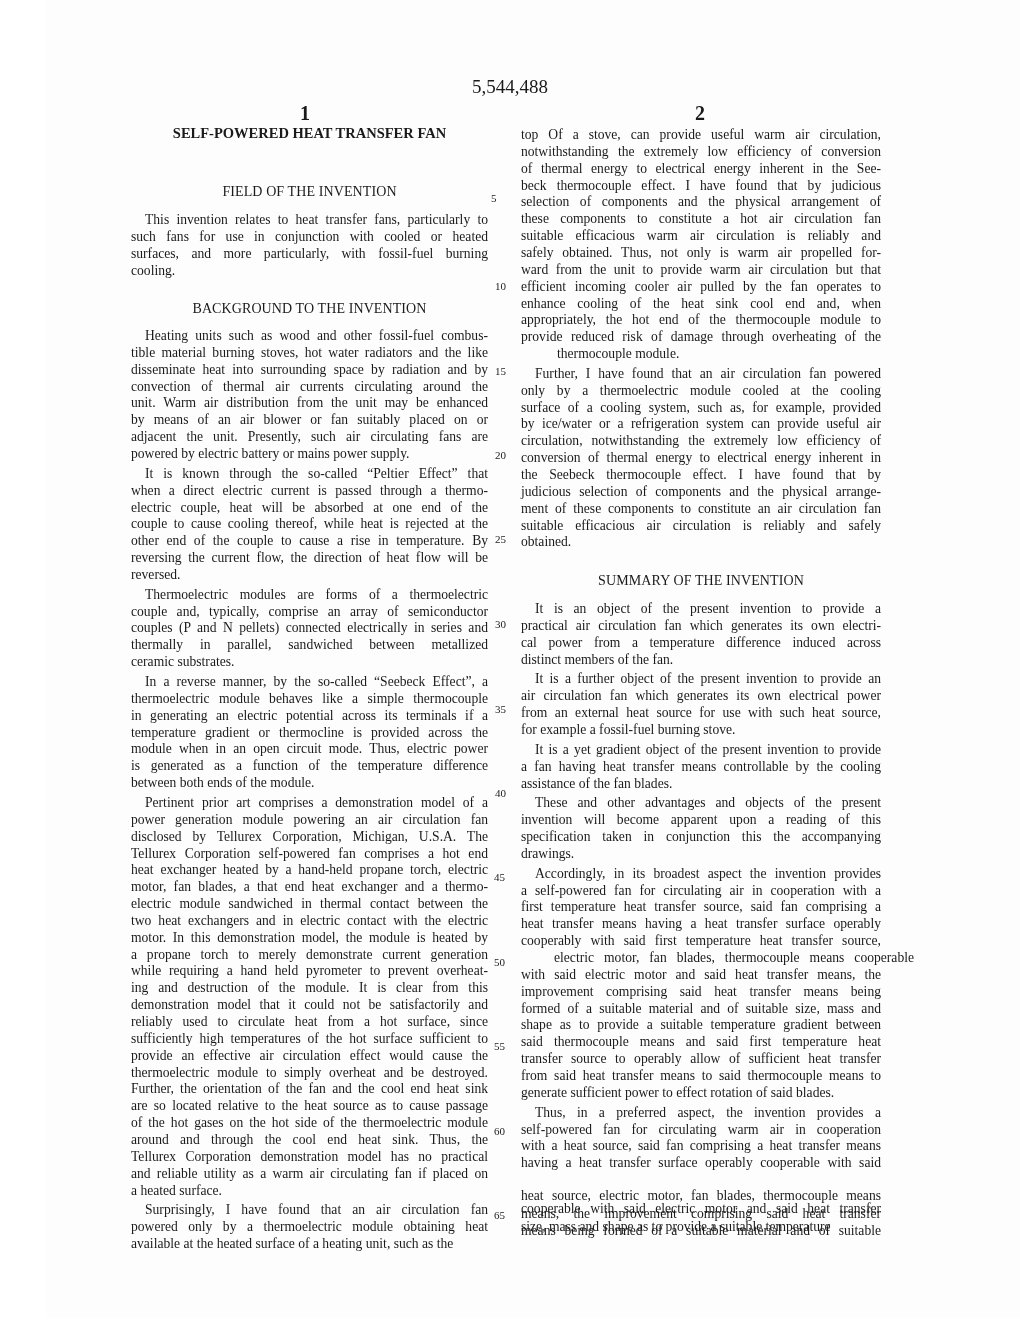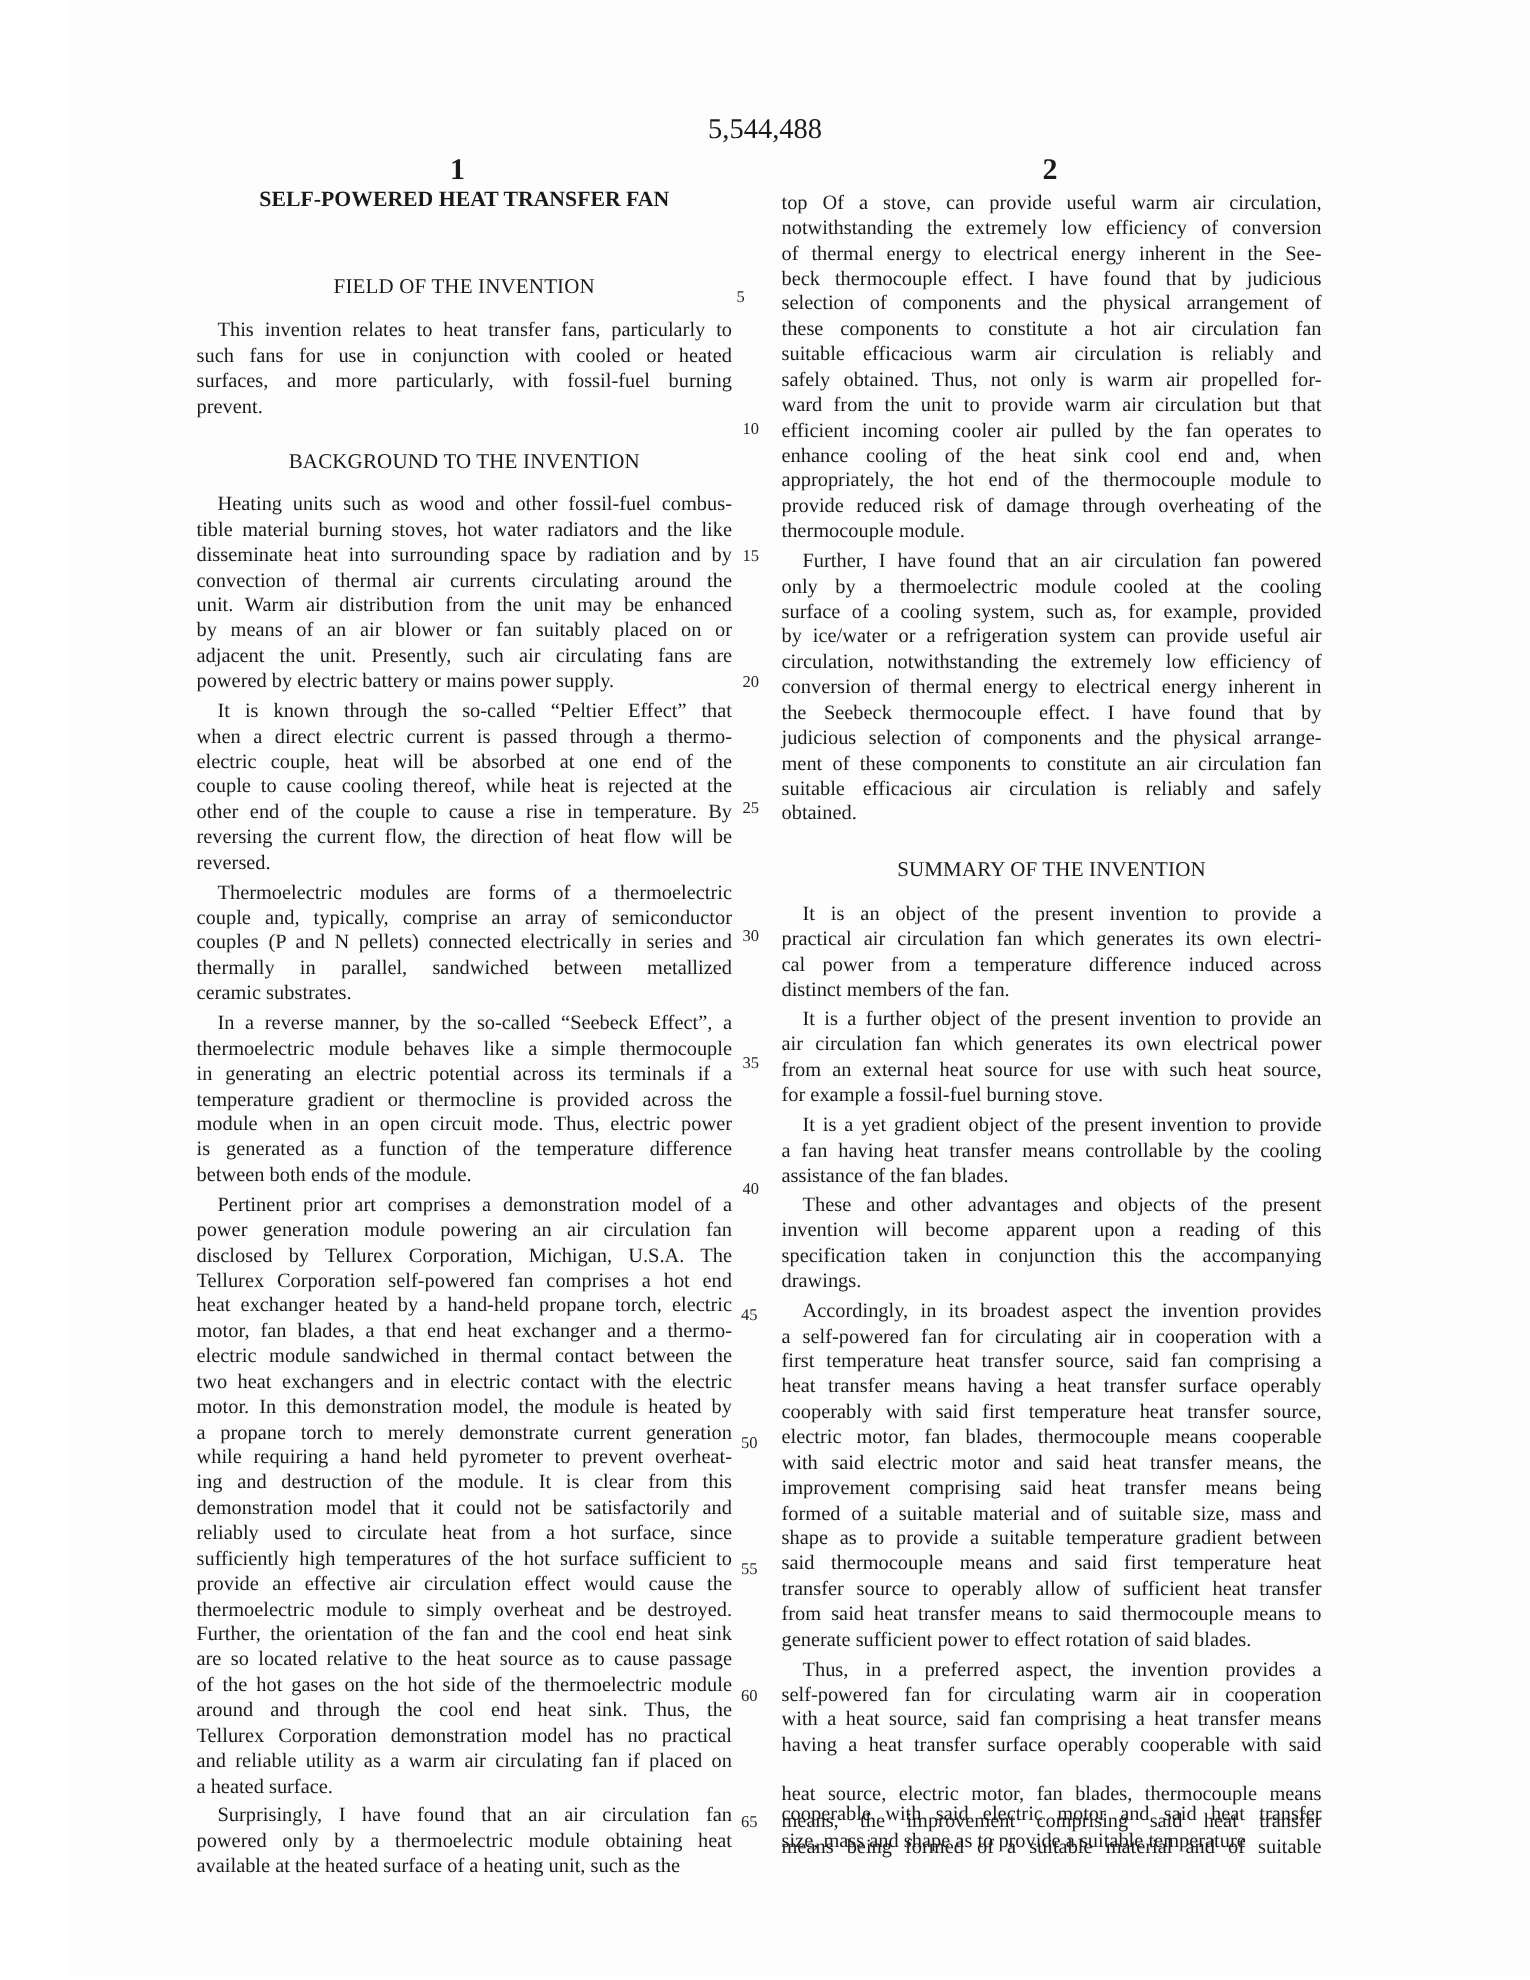--- a/index.html
+++ b/index.html
@@ -30,21 +30,21 @@
 <div class="abs title" style="left:131px;width:357px;text-align:center;">SELF-POWERED HEAT TRANSFER FAN</div>
 
 <div class="abs heading" style="left:131px;width:357px;text-align:center;top:184px;">FIELD OF THE INVENTION</div>
 <div class="abs heading" style="left:131px;width:357px;text-align:center;top:301px;">BACKGROUND TO THE INVENTION</div>
 <div class="abs heading" style="left:521px;width:360px;text-align:center;top:573px;">SUMMARY OF THE INVENTION</div>
 
 <div id="left-col">
     <div class="abs line L indent" style="top: 211px;">This invention relates to heat transfer fans, particularly to</div>
     <div class="abs line L" style="top: 227.85px;">such fans for use in conjunction with cooled or heated</div>
     <div class="abs line L" style="top: 244.7px;">surfaces, and more particularly, with fossil-fuel burning</div>
-    <div class="abs line L last" style="top: 261.55px;">prevent.</div>
+    <div class="abs line L last" style="top: 261.55px;">cooling.</div>
     <div class="abs line L indent" style="top: 327px;">Heating units such as wood and other fossil-fuel combus-</div>
     <div class="abs line L" style="top: 343.85px;">tible material burning stoves, hot water radiators and the like</div>
     <div class="abs line L" style="top: 360.7px;">disseminate heat into surrounding space by radiation and by</div>
     <div class="abs line L" style="top: 377.55px;">convection of thermal air currents circulating around the</div>
     <div class="abs line L" style="top: 394.4px;">unit. Warm air distribution from the unit may be enhanced</div>
     <div class="abs line L" style="top: 411.25px;">by means of an air blower or fan suitably placed on or</div>
     <div class="abs line L" style="top: 428.1px;">adjacent the unit. Presently, such air circulating fans are</div>
     <div class="abs line L last" style="top: 444.95px;">powered by electric battery or mains power supply.</div>
     <div class="abs line L indent" style="top: 464.8px;">It is known through the so-called “Peltier Effect” that</div>
     <div class="abs line L" style="top: 481.65px;">when a direct electric current is passed through a thermo-</div>
@@ -100,21 +100,21 @@
     <div class="abs line R" style="top: 176.55px;">beck thermocouple effect. I have found that by judicious</div>
     <div class="abs line R" style="top: 193.4px;">selection of components and the physical arrangement of</div>
     <div class="abs line R" style="top: 210.25px;">these components to constitute a hot air circulation fan</div>
     <div class="abs line R" style="top: 227.1px;">suitable efficacious warm air circulation is reliably and</div>
     <div class="abs line R" style="top: 243.95px;">safely obtained. Thus, not only is warm air propelled for-</div>
     <div class="abs line R" style="top: 260.8px;">ward from the unit to provide warm air circulation but that</div>
     <div class="abs line R" style="top: 277.65px;">efficient incoming cooler air pulled by the fan operates to</div>
     <div class="abs line R" style="top: 294.5px;">enhance cooling of the heat sink cool end and, when</div>
     <div class="abs line R" style="top: 311.35px;">appropriately, the hot end of the thermocouple module to</div>
     <div class="abs line R" style="top: 328.2px;">provide reduced risk of damage through overheating of the</div>
-    <div class="abs line R last" style="top: 345.05px;">thermocouple module.</div>
+    <div class="abs line R last" style="top: 345.05px; margin-left: 36px;">thermocouple module.</div>
     <div class="abs line R indent" style="top: 364.9px;">Further, I have found that an air circulation fan powered</div>
     <div class="abs line R" style="top: 381.75px;">only by a thermoelectric module cooled at the cooling</div>
     <div class="abs line R" style="top: 398.6px;">surface of a cooling system, such as, for example, provided</div>
     <div class="abs line R" style="top: 415.45px;">by ice/water or a refrigeration system can provide useful air</div>
     <div class="abs line R" style="top: 432.3px;">circulation, notwithstanding the extremely low efficiency of</div>
     <div class="abs line R" style="top: 449.15px;">conversion of thermal energy to electrical energy inherent in</div>
     <div class="abs line R" style="top: 466px;">the Seebeck thermocouple effect. I have found that by</div>
     <div class="abs line R" style="top: 482.85px;">judicious selection of components and the physical arrange-</div>
     <div class="abs line R" style="top: 499.7px;">ment of these components to constitute an air circulation fan</div>
     <div class="abs line R" style="top: 516.55px;">suitable efficacious air circulation is reliably and safely</div>
@@ -132,21 +132,21 @@
     <div class="abs line R last" style="top: 774.5px;">assistance of the fan blades.</div>
     <div class="abs line R indent" style="top: 794.35px;">These and other advantages and objects of the present</div>
     <div class="abs line R" style="top: 811.2px;">invention will become apparent upon a reading of this</div>
     <div class="abs line R" style="top: 828.05px;">specification taken in conjunction this the accompanying</div>
     <div class="abs line R last" style="top: 844.9px;">drawings.</div>
     <div class="abs line R indent" style="top: 864.75px;">Accordingly, in its broadest aspect the invention provides</div>
     <div class="abs line R" style="top: 881.6px;">a self-powered fan for circulating air in cooperation with a</div>
     <div class="abs line R" style="top: 898.45px;">first temperature heat transfer source, said fan comprising a</div>
     <div class="abs line R" style="top: 915.3px;">heat transfer means having a heat transfer surface operably</div>
     <div class="abs line R" style="top: 932.15px;">cooperably with said first temperature heat transfer source,</div>
-    <div class="abs line R" style="top: 949px;">electric motor, fan blades, thermocouple means cooperable</div>
+    <div class="abs line R" style="top: 949px; margin-left: 33px;">electric motor, fan blades, thermocouple means cooperable</div>
     <div class="abs line R" style="top: 965.85px;">with said electric motor and said heat transfer means, the</div>
     <div class="abs line R" style="top: 982.7px;">improvement comprising said heat transfer means being</div>
     <div class="abs line R" style="top: 999.55px;">formed of a suitable material and of suitable size, mass and</div>
     <div class="abs line R" style="top: 1016.4px;">shape as to provide a suitable temperature gradient between</div>
     <div class="abs line R" style="top: 1033.25px;">said thermocouple means and said first temperature heat</div>
     <div class="abs line R" style="top: 1050.1px;">transfer source to operably allow of sufficient heat transfer</div>
     <div class="abs line R" style="top: 1066.95px;">from said heat transfer means to said thermocouple means to</div>
     <div class="abs line R last" style="top: 1083.8px;">generate sufficient power to effect rotation of said blades.</div>
     <div class="abs line R indent" style="top: 1103.65px;">Thus, in a preferred aspect, the invention provides a</div>
     <div class="abs line R" style="top: 1120.5px;">self-powered fan for circulating warm air in cooperation</div>

